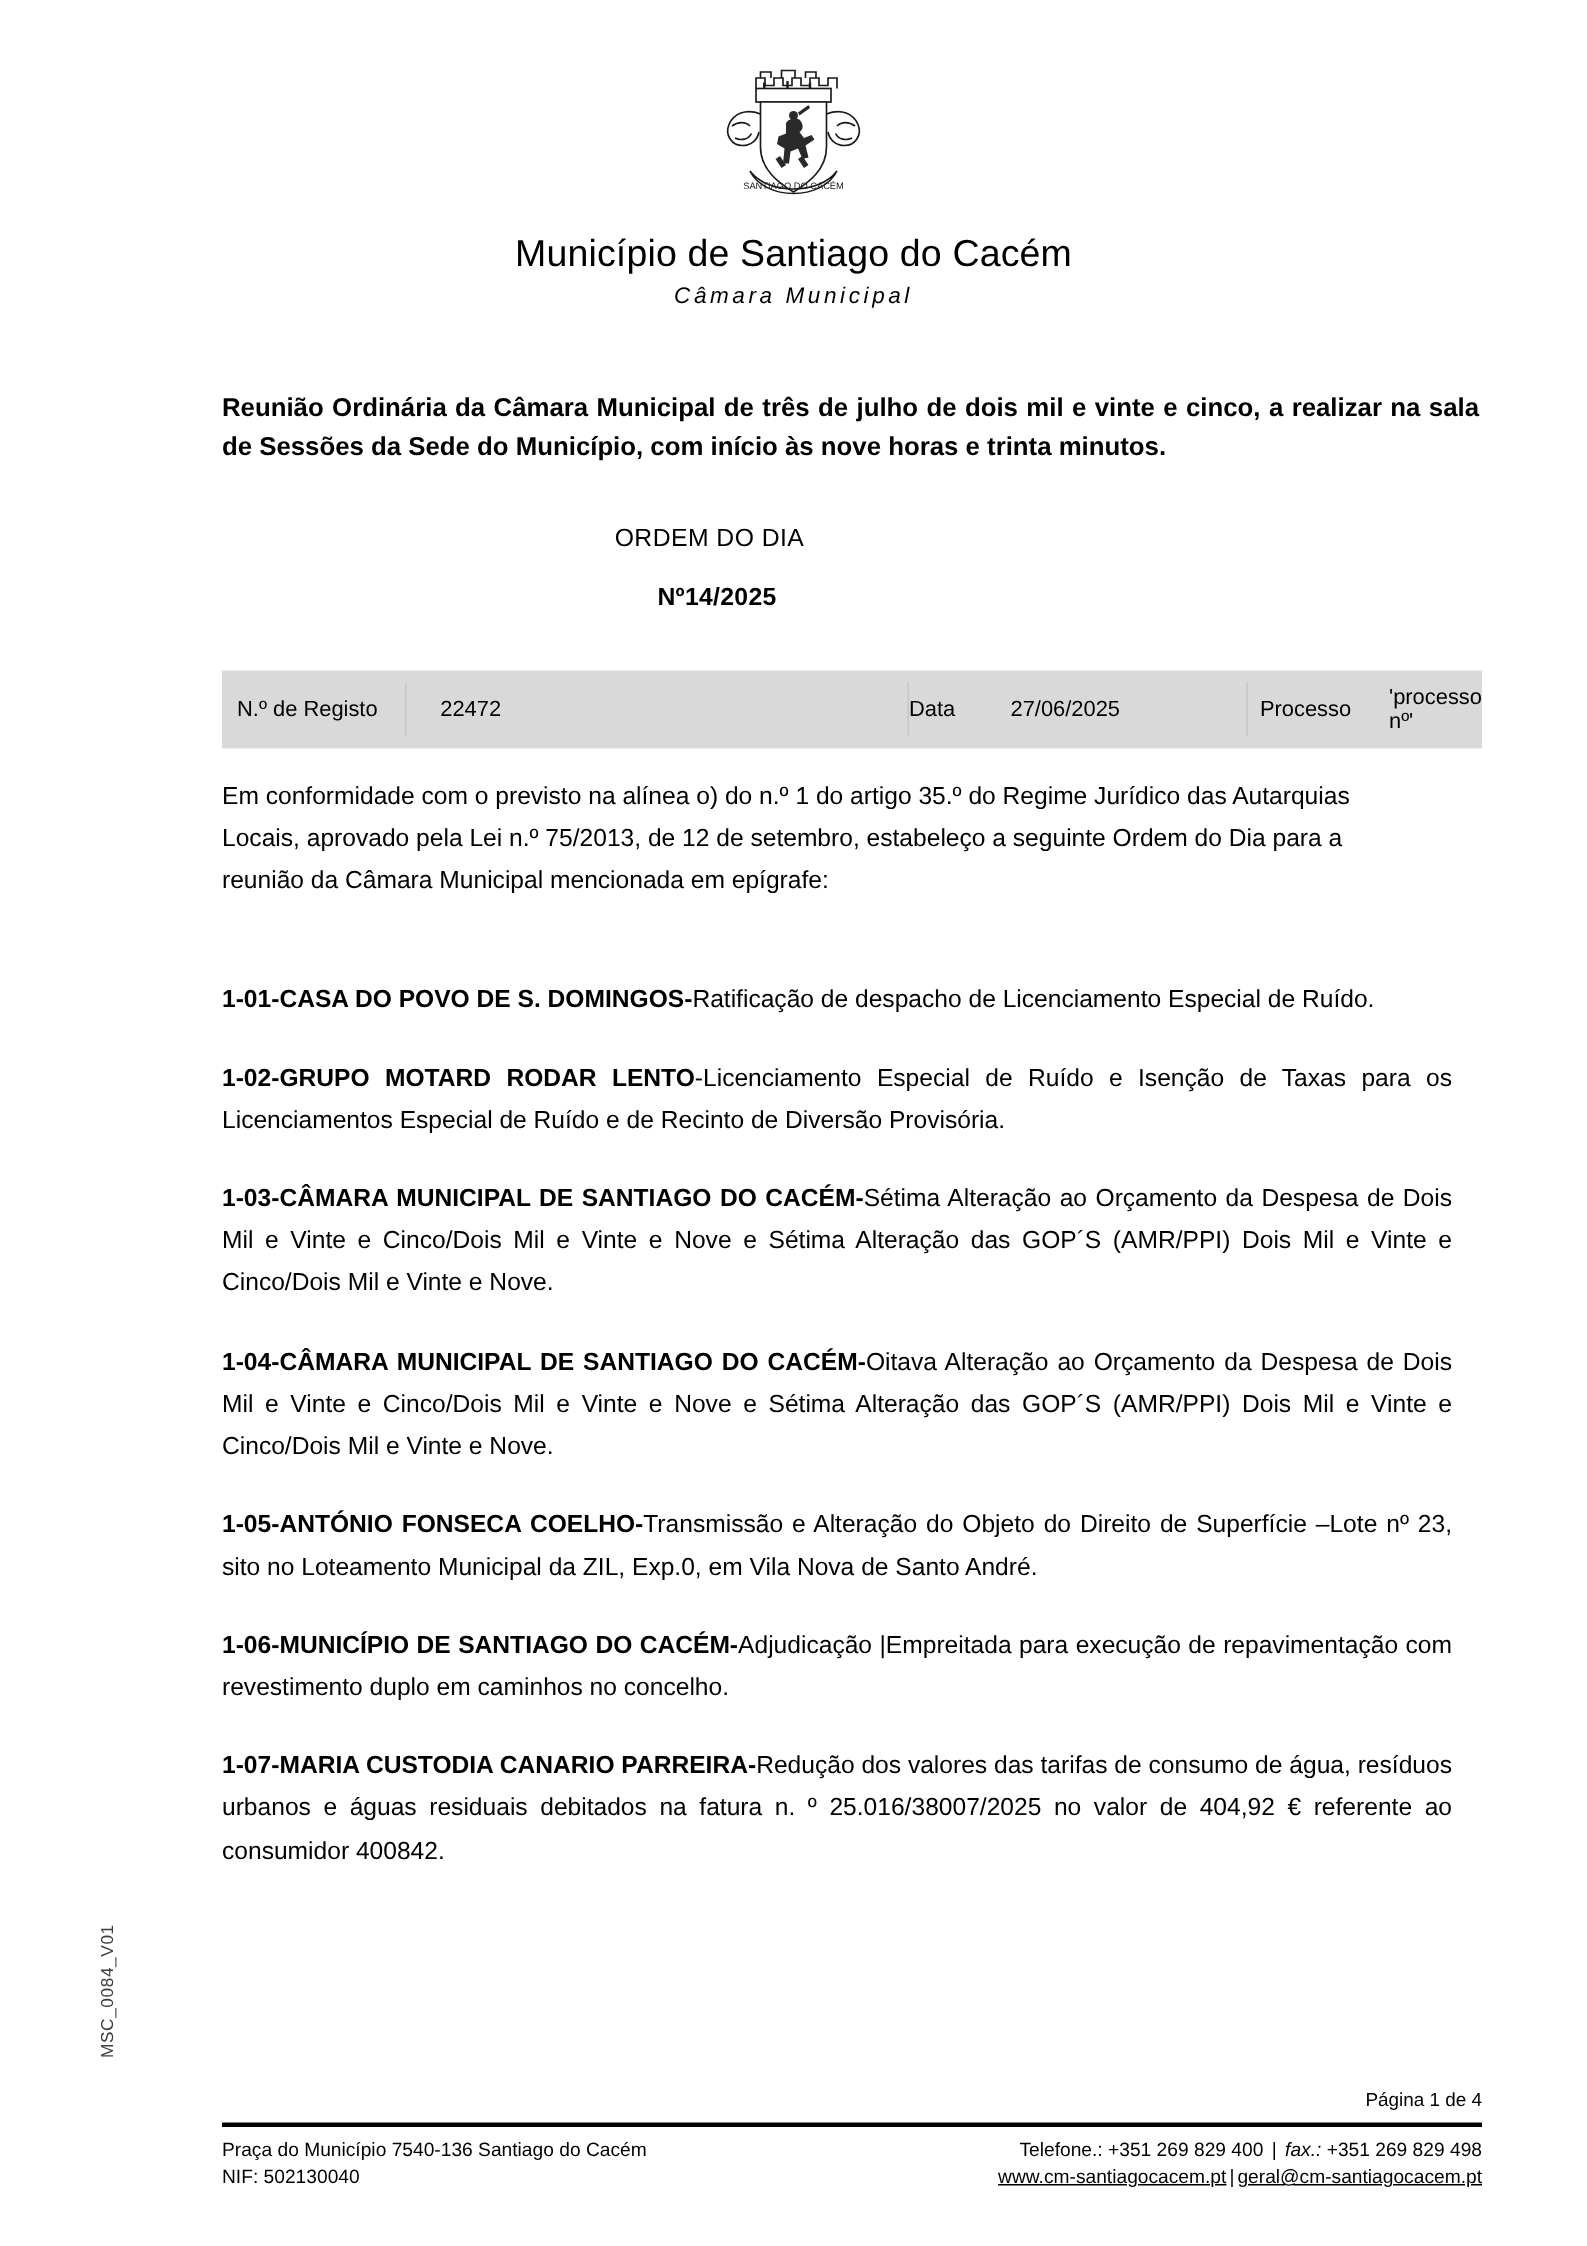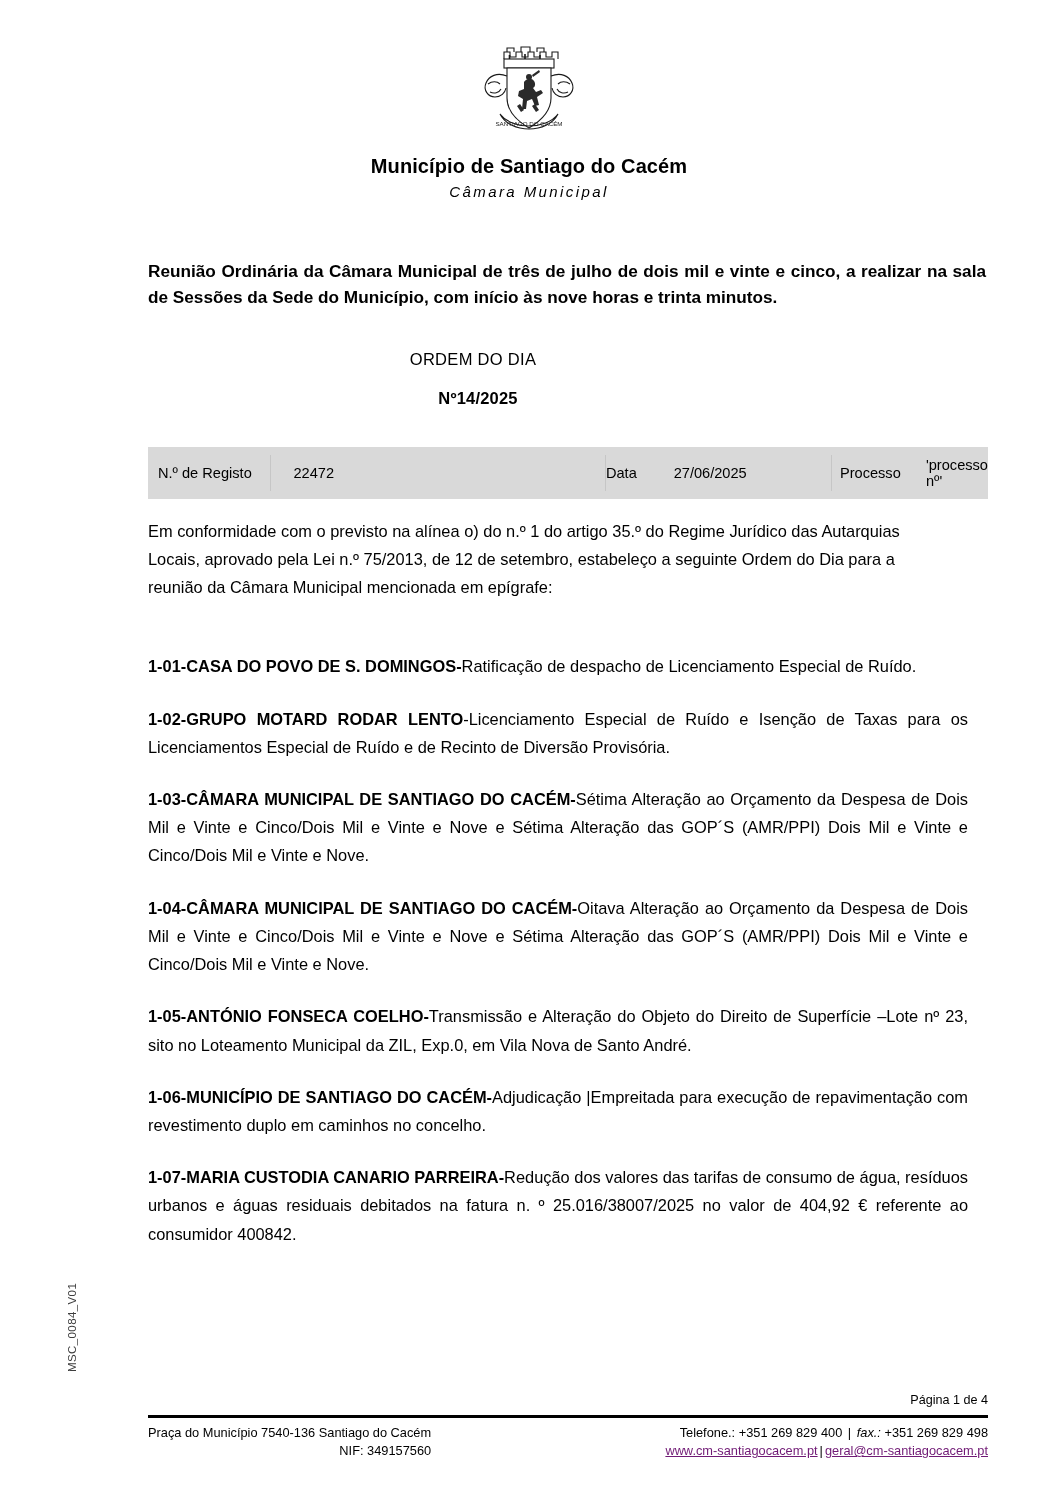--- a/index.html
+++ b/index.html
@@ -32,22 +32,22 @@
     width: 1058px;
     text-align: center;
   }
   .crest {
     width: 110px;
     height: 102px;
     margin: 0 auto 10px auto;
     display: block;
   }
   .brand-title {
-    font-size: 20px;
-    font-weight: bold;
+    font-size: 25px;
+    font-weight: normal;
     letter-spacing: 0.1px;
     line-height: 1.25;
   }
   .brand-sub {
     font-size: 15px;
     font-style: italic;
     letter-spacing: 2.4px;
     margin-top: 4px;
   }
 
@@ -172,25 +172,25 @@
   .footer {
     position: absolute;
     top: 1424px;
     left: 148px;
     width: 840px;
     display: flex;
     justify-content: space-between;
     font-size: 12.8px;
     line-height: 1.42;
   }
-  .footer-left { text-align: right; }
+  .footer-left { text-align: left; }
   .footer-right { text-align: right; }
   .footer-right .fax { font-style: italic; }
   .footer-link {
-    color: #701a75;
+    color: #000000;
     text-decoration: underline;
   }
   .sep { padding: 0 2px; }
 </style>
 </head>
 <body>
 
 <div class="page">
 
   <div class="brand-block">
@@ -275,21 +275,21 @@
   </div>
 
   <div class="side-code">MSC_0084_V01</div>
 
   <div class="page-counter">Página 1 de 4</div>
   <div class="footer-rule"></div>
 
   <div class="footer">
     <div class="footer-left">
       <div>Praça do Município   7540-136 Santiago do Cacém</div>
-      <div>NIF: 349157560</div>
+      <div>NIF: 502130040</div>
     </div>
     <div class="footer-right">
       <div>
         <span>Telefone.:</span>
         <span>+351 269 829 400</span>
         <span class="sep">|</span>
         <span class="fax">fax.:</span>
         <span>+351 269 829 498</span>
       </div>
       <div>

